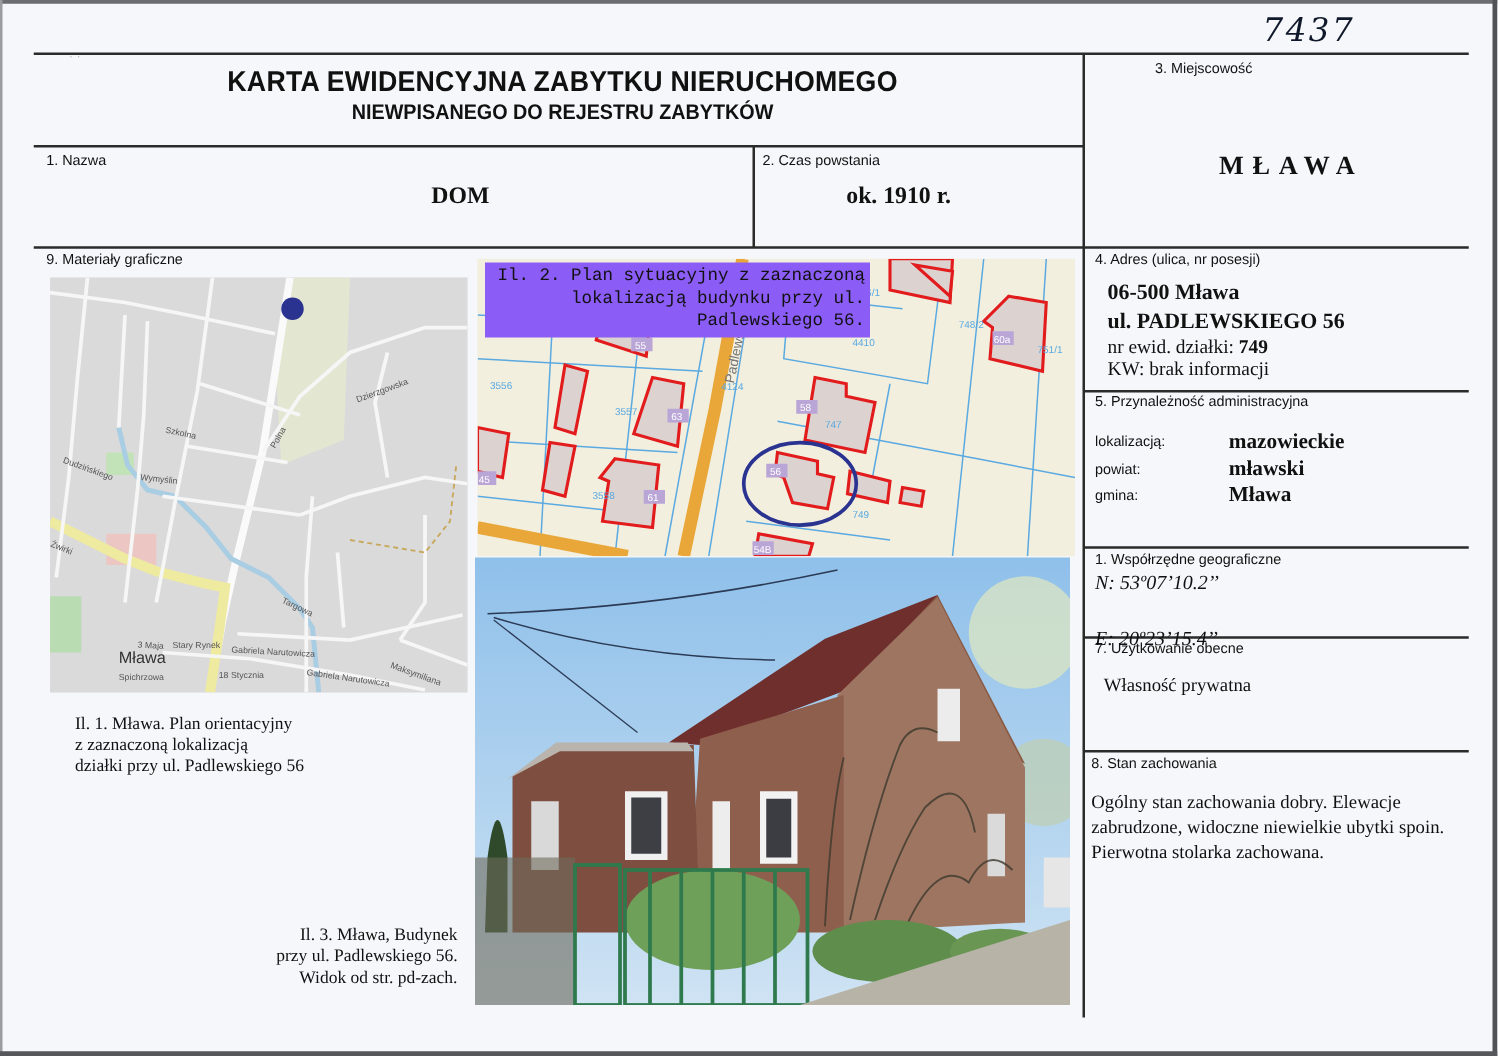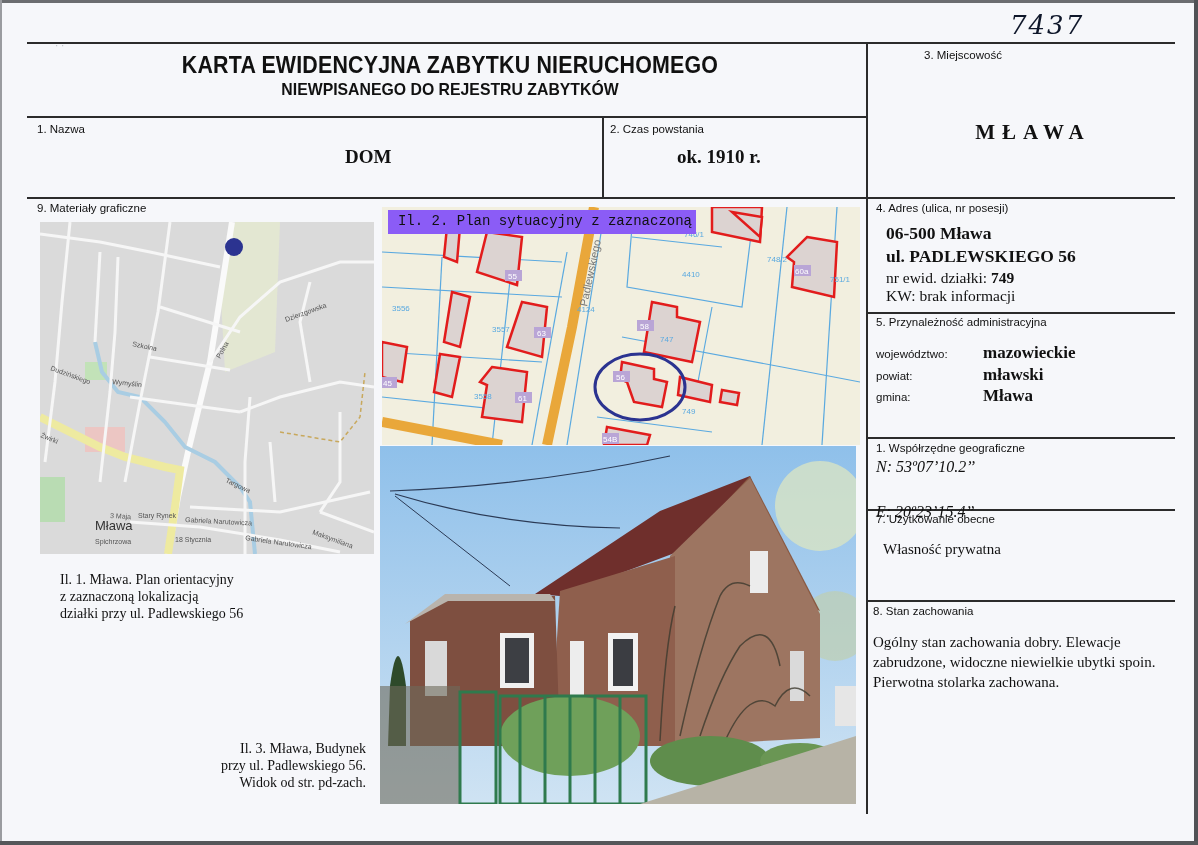--- a/index.html
+++ b/index.html
@@ -84,21 +84,21 @@
 <div class="label" style="left:876px; top:49px;margin-left:48px;">3. Miejscowość</div>
 <div class="city">MŁAWA</div>
 
 <div class="label" style="left:876px; top:202px;">4. Adres (ulica, nr posesji)</div>
 <div class="addr b" style="top:223px;">06-500 Mława</div>
 <div class="addr b" style="top:246px;">ul. PADLEWSKIEGO 56</div>
 <div class="addr r" style="top:269px;"><span>nr ewid. działki:</span> <b>749</b></div>
 <div class="addr r" style="top:287px;">KW: brak informacji</div>
 
 <div class="label" style="left:876px; top:316px;">5. Przynależność administracyjna</div>
-<div class="adm-key" style="top:348px;">województwo:</div>
+<div class="adm-key" style="top:348px;">lokalizacją:</div>
 <div class="adm-val" style="top:343px;">mazowieckie</div>
 <div class="adm-key" style="top:370px;">powiat:</div>
 <div class="adm-val" style="top:365px;">mławski</div>
 <div class="adm-key" style="top:391px;">gmina:</div>
 <div class="adm-val" style="top:386px;">Mława</div>
 
 <div class="label" style="left:876px; top:442px;">1. Współrzędne geograficzne</div>
 <div class="coord" style="top:458px;">N: 53º07’10.2’’</div>
 <div class="coord" style="top:479px;margin-top:24px;">E: 20º23’15.4’’</div>
 
@@ -250,20 +250,21 @@
       <text x="278" y="135">747</text>
       <text x="300" y="207">749</text>
     </g>
     <text x="205" y="100" transform="rotate(-78 205 100)" font-family="Liberation Sans, sans-serif" font-size="11" fill="#777">Padlewskiego</text>
 
     <ellipse cx="258" cy="180" rx="45" ry="33" fill="none" stroke="#2b3390" stroke-width="3"></ellipse>
   </svg>
 </div>
 <div class="map2-caption">
   <div>Il. 2. Plan sytuacyjny z zaznaczoną</div>
+  <div>lokalizacją budynku przy ul. Padlewskiego 56.</div>
 </div>
 
 <div class="photo">
   <svg width="476" height="358" viewBox="0 0 476 358">
     <defs>
       <linearGradient id="sky" x1="0" y1="0" x2="0" y2="1">
         <stop offset="0" stop-color="#8fc0ea"></stop>
         <stop offset="1" stop-color="#cfe3f3"></stop>
       </linearGradient>
     </defs>

